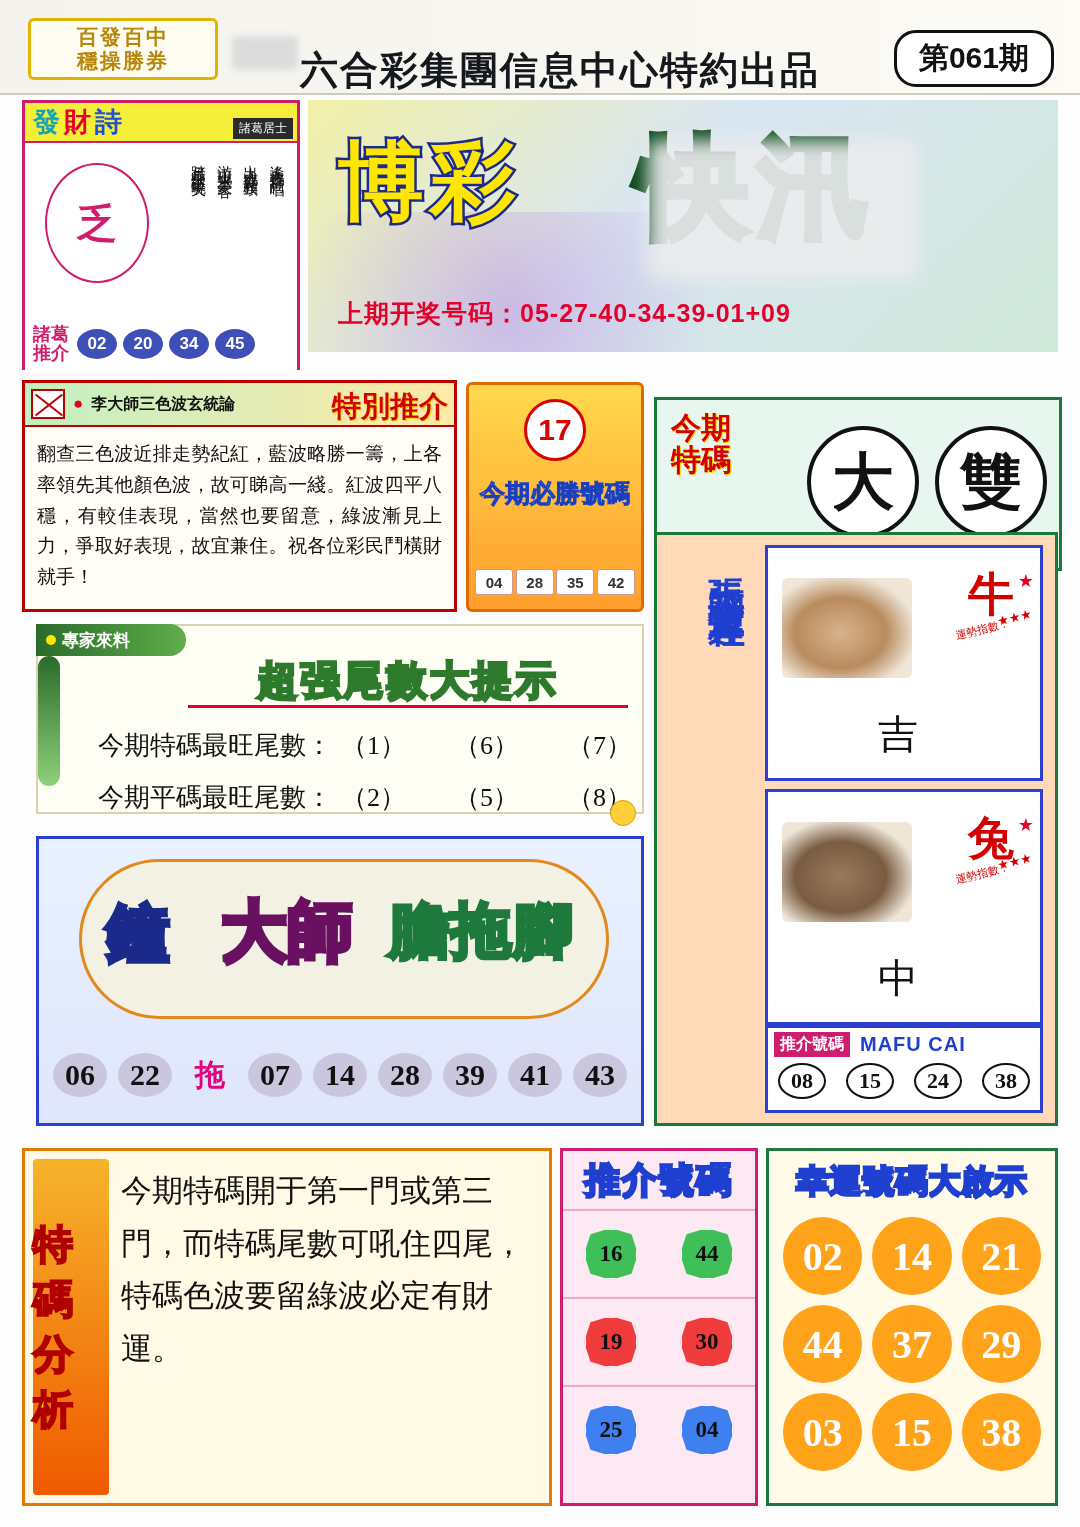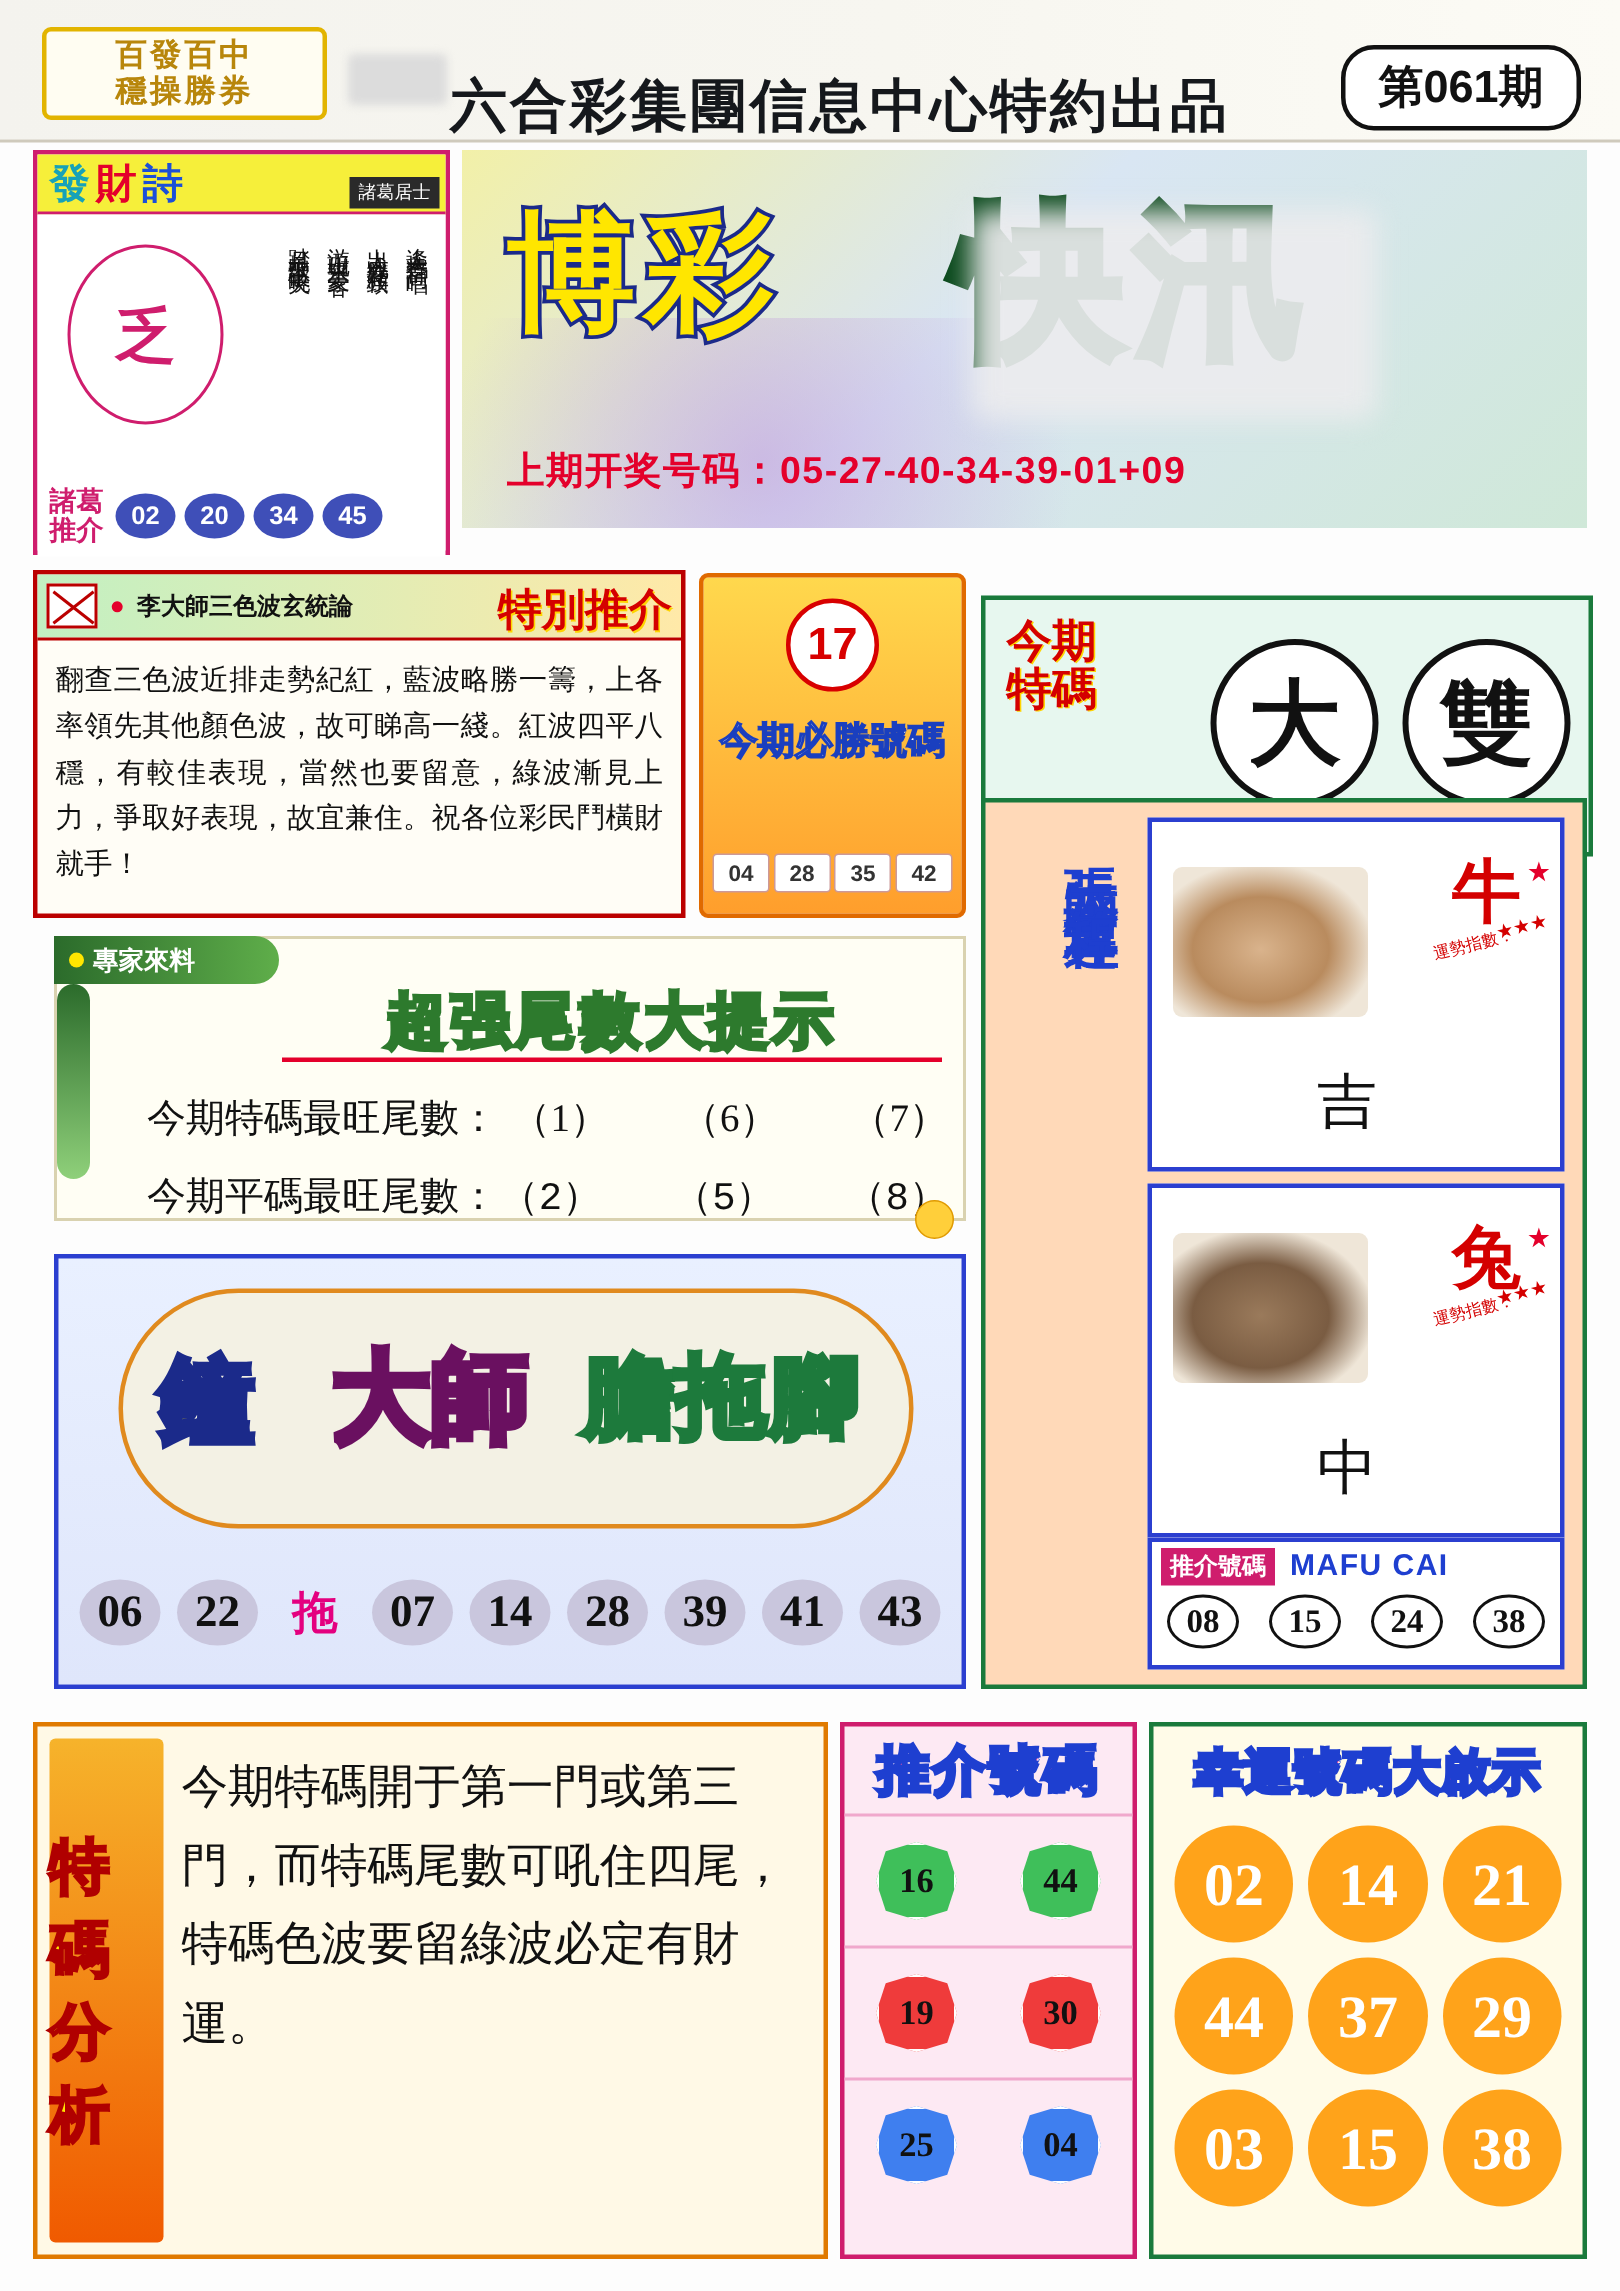--- a/index.html
+++ b/index.html
@@ -245,21 +245,21 @@
   .tails-row {
     position:absolute; left:60px; right:10px;
     display:flex; align-items:flex-start;
     font-size:26px; color:#111;
     font-family:"Liberation Serif", serif;
     margin-top:14px;
   }
   .tails-row .lbl { width:300px; }
   .tails-row .vals { display:flex; gap:48px; }
   .tr1 { top:88px; }
-  .tr2 { top:140px;font-family:Liberation Mono, monospace; }
+  .tr2 { top:140px; }
   .tails-ball {
     position:absolute; right:6px; bottom:-14px; width:26px; height:26px;
     border-radius:50%; background:#ffcf3a; border:1px solid #e09a00;
   }
 
   
   .master {
     position:absolute; left:36px; top:836px; width:608px; height:290px;
     border:3px solid #2b3fd0; background:linear-gradient(180deg,#e9f0ff,#dfe6fb);
   }

